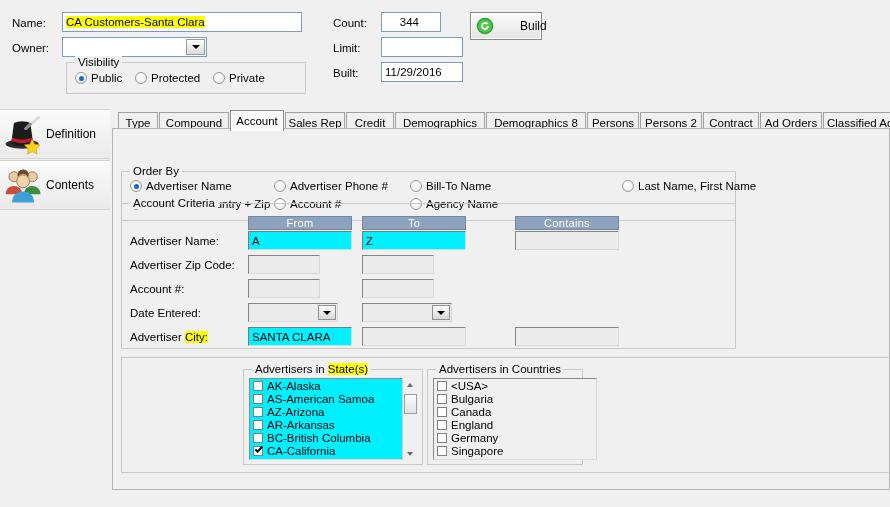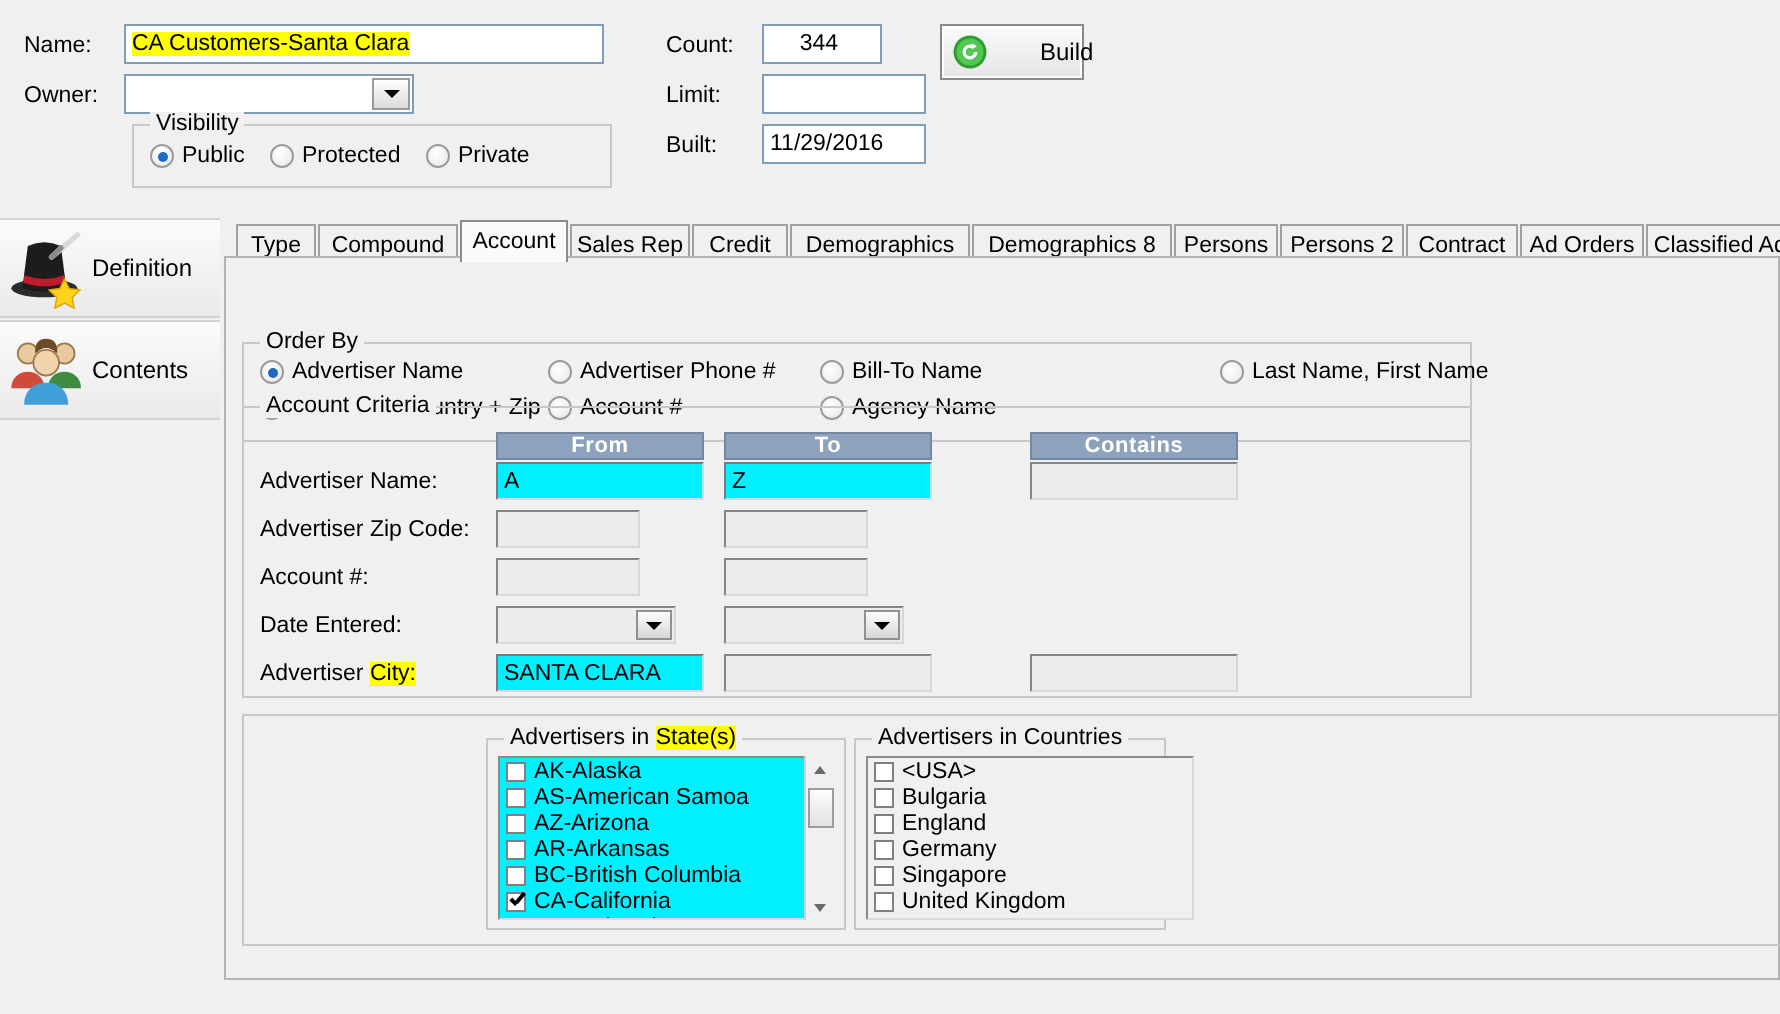--- a/index.html
+++ b/index.html
@@ -96,21 +96,21 @@
     padding:10px 4px;font-size:11.5px;white-space:nowrap;
   }
   .tab.sel{top:0;height:19px;background:#fafafa;border-color:#8c8c8c;z-index:5;}
 
   
   #panel{position:absolute;left:112px;top:128px;width:778px;height:362px;
      background:#f0f0f0;border:1px solid #b4b4b4;box-sizing:border-box;}
 
   
   .colhdr{position:absolute;height:14px;background:#8da2bc;border:1px solid #7287a1;
-     box-sizing:border-box;color:#ffffff;font-weight:bold;font-size:11px;
+     box-sizing:border-box;color:#ffffff;font-weight:normal;font-size:11px;
      display:flex;align-items:center;justify-content:center;letter-spacing:.3px;}
 
   .field{position:absolute;box-sizing:border-box;height:19px;
      border:1px solid #848484;border-right-color:#d8d8d8;border-bottom-color:#d8d8d8;
      background:#ececec;font-size:11.5px;display:flex;align-items:center;padding-left:3px;overflow:hidden;}
   .field.cyan{background:#00f0ff;border-color:#7a7a7a;border-right-color:#b9e7ec;border-bottom-color:#b9e7ec;}
 
   .dcombo{position:absolute;height:19px;box-sizing:border-box;
      border:1px solid #848484;border-right-color:#d8d8d8;border-bottom-color:#d8d8d8;
      background:#ececec;display:flex;align-items:stretch;justify-content:flex-end;}
@@ -261,21 +261,21 @@
         <span>Account #</span>
       </div>
     <div class="radio" style="left:288px;top:8px;">
         <i class="dot"></i>
         <span>Bill-To Name</span>
       </div>
     <div class="radio" style="left:288px;top:26px;">
         <i class="dot"></i>
         <span>Agency Name</span>
       </div>
-    <div class="radio" style="left:440px;top:8px;padding-left:48px;">
+    <div class="radio" style="left:452px;top:8px;padding-left:48px;">
         <i class="dot"></i>
         <span>Last Name, First Name</span>
       </div>
   </div>
 
   <div class="grp" style="left:8px;top:74px;width:615px;height:146px;">
     <span class="cap">Account Criteria</span>
 
     <div class="colhdr" style="left:126px;top:12px;width:104px;">From</div>
     <div class="colhdr" style="left:240px;top:12px;width:104px;">To</div>
@@ -383,20 +383,24 @@
       <div class="lrow">
           <i class="cbx"></i>
           <span>&lt;USA&gt;</span>
         </div>
       <div class="lrow">
           <i class="cbx"></i>
           <span>Bulgaria</span>
         </div>
       <div class="lrow">
           <i class="cbx"></i>
+          <span>Canada</span>
+        </div>
+      <div class="lrow">
+          <i class="cbx"></i>
           <span>England</span>
         </div>
       <div class="lrow">
           <i class="cbx"></i>
           <span>Germany</span>
         </div>
       <div class="lrow">
           <i class="cbx"></i>
           <span>Singapore</span>
         </div>

